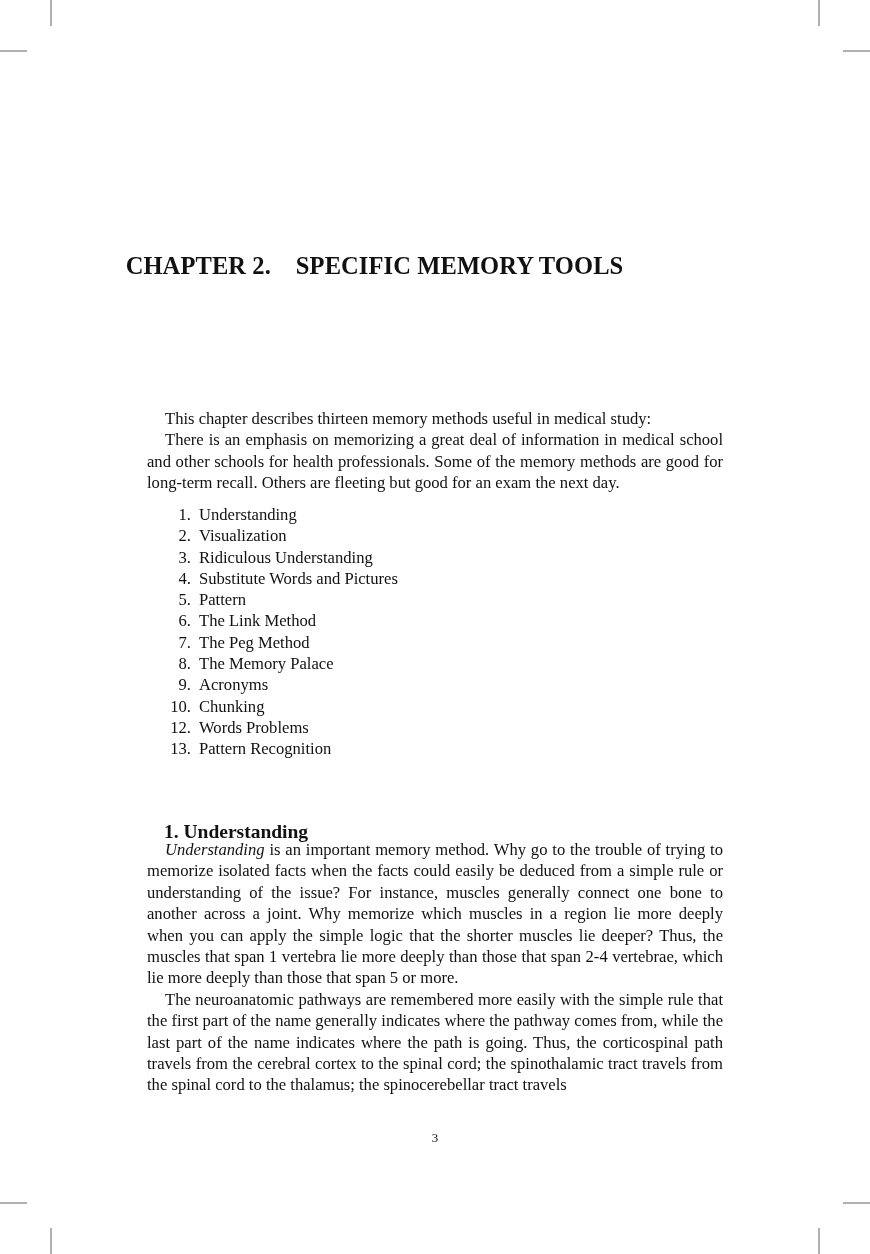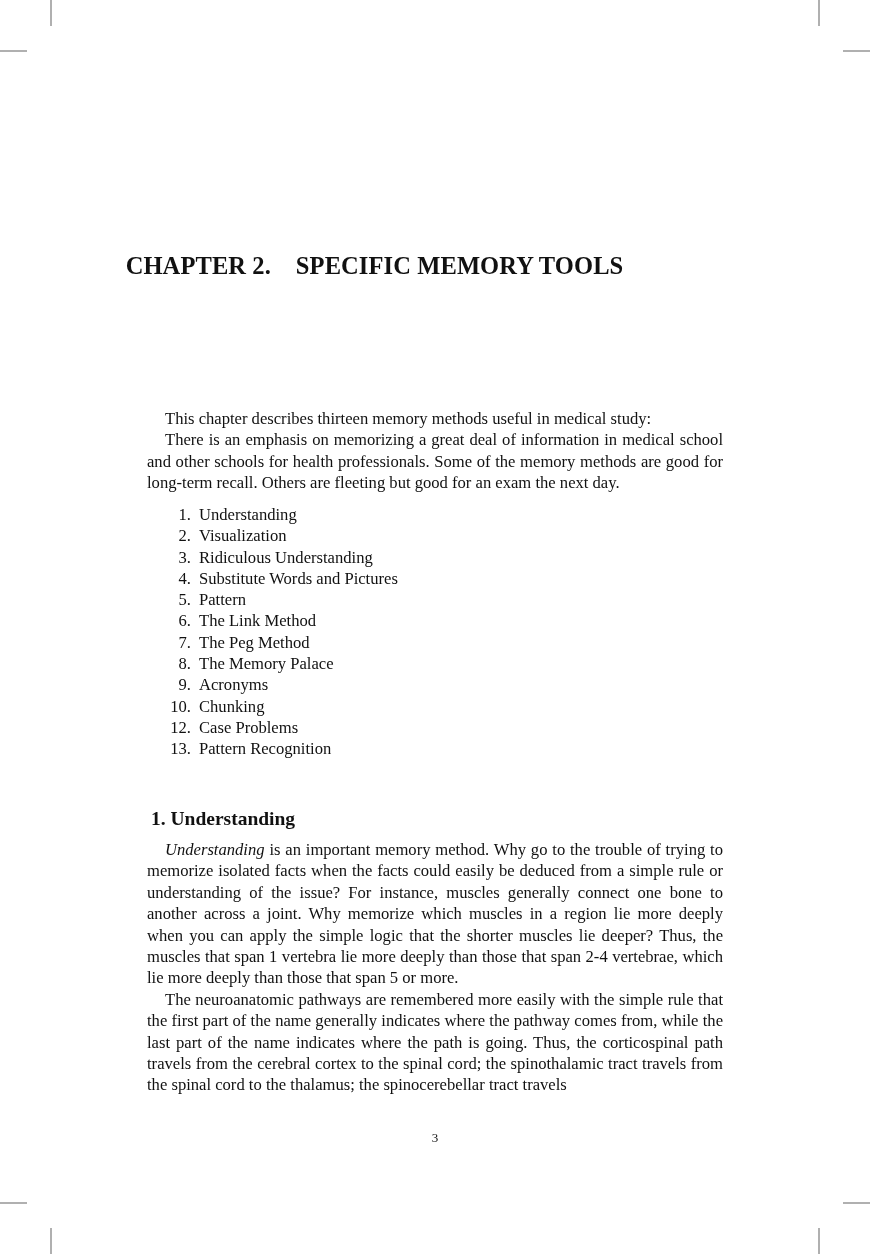--- a/index.html
+++ b/index.html
@@ -16,21 +16,21 @@
     text-align: center; font-weight: bold; font-size: 24.5px; letter-spacing: 0.1px;
     white-space: pre;
   }
   .textblock { position: absolute; left: 147px; width: 576px; font-size: 16.6px; line-height: 21.4px; }
   .para { margin: 0; text-align: justify; text-indent: 18px; }
   .intro { top: 408px; }
   .methods-list { position: absolute; left: 164px; top: 504px; font-size: 16.6px; line-height: 21.3px; margin: 0; padding: 0; list-style: none; }
   .methods-list li { display: flex; }
   .methods-list .num { display: inline-block; width: 27px; text-align: right; margin-right: 8px; }
   .section-heading {
-    position: absolute; left: 147px; top: 804px; margin: 4px;
+    position: absolute; left: 147px; top: 804px; margin: 17px;
     font-size: 19.5px; font-weight: bold;
   }
   .body { top: 839px; }
   .page-number { position: absolute; left: 0; width: 870px; top: 1130px; text-align: center; font-size: 13px; }
   em { font-style: italic; }
 </style>
 </head>
 <body>
 
 <div class="crop v" style="left:50px; top:0;"></div>
@@ -85,21 +85,21 @@
   <li>
       <span class="num">9.</span>
       <span>Acronyms</span>
     </li>
   <li>
       <span class="num">10.</span>
       <span>Chunking</span>
     </li>
   <li>
       <span class="num">12.</span>
-      <span>Case Problems</span>
+      <span>Words Problems</span>
     </li>
   <li>
       <span class="num">13.</span>
       <span>Pattern Recognition</span>
     </li>
 </ol>
 
 <h2 class="section-heading">1. Understanding</h2>
 
 <div class="textblock body">

